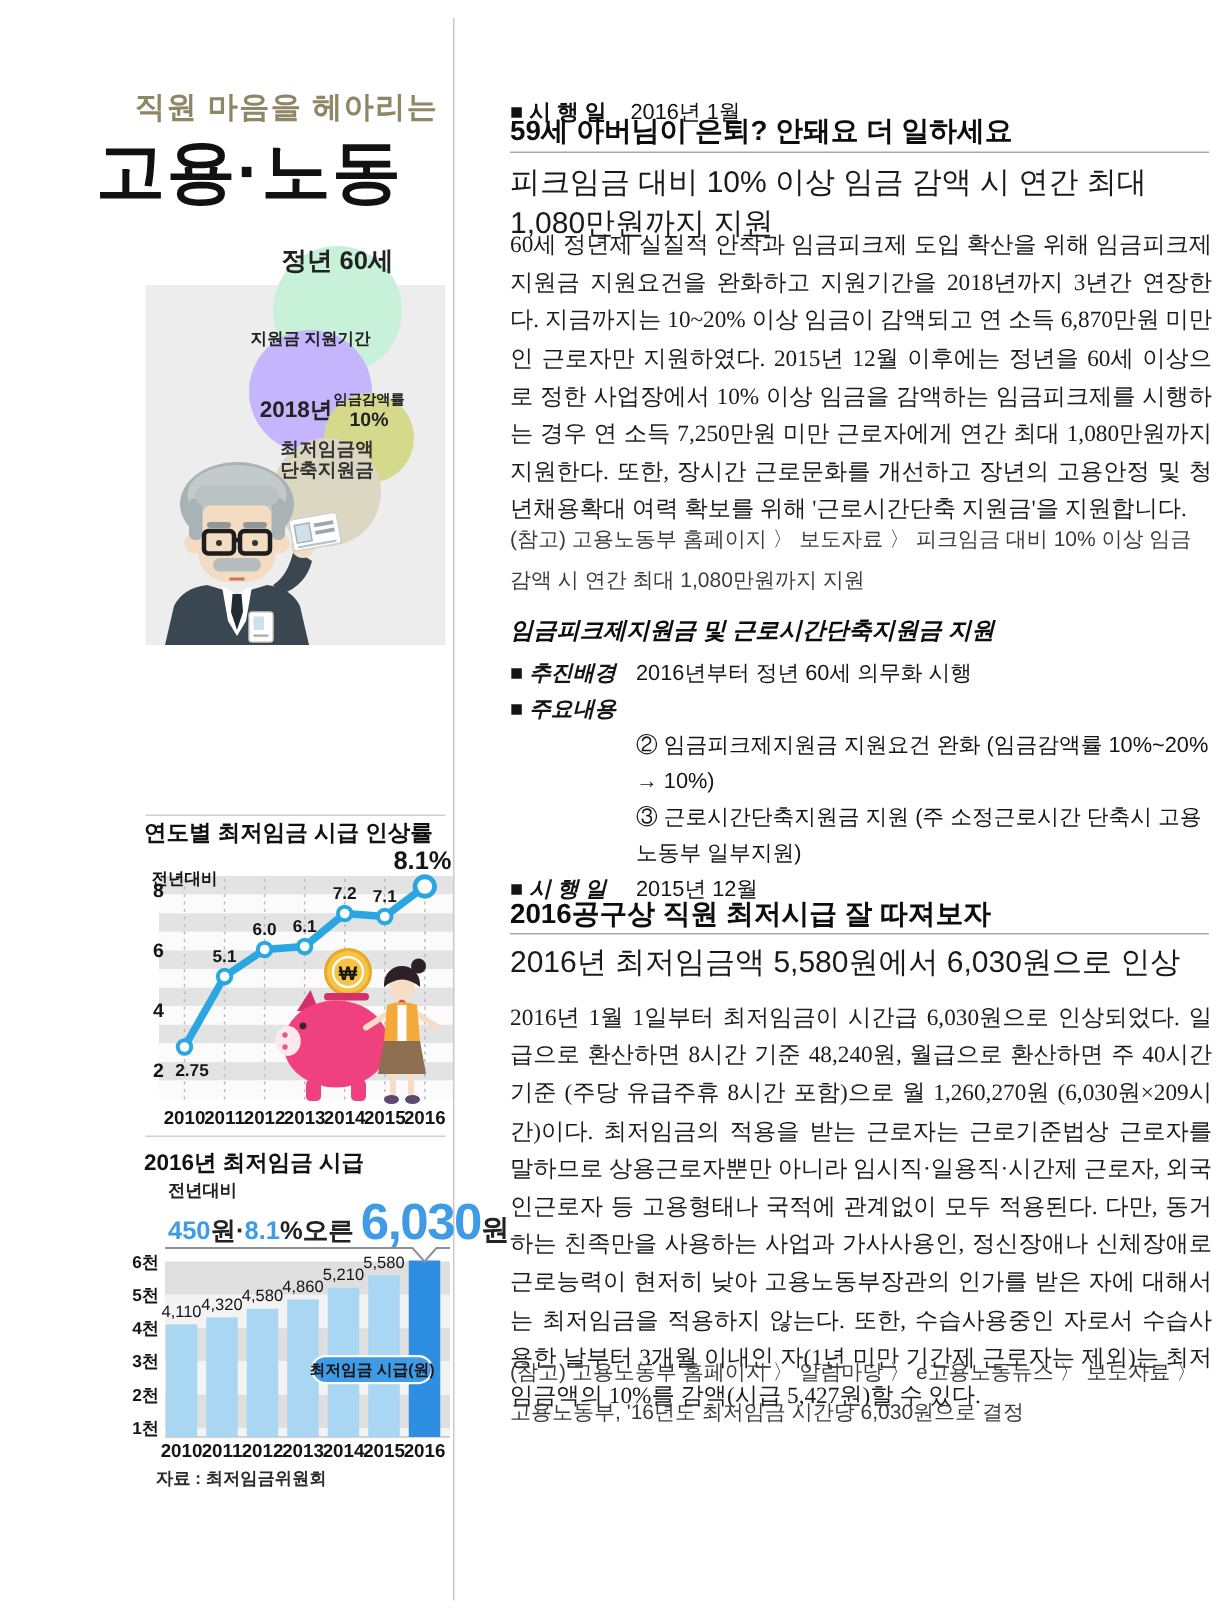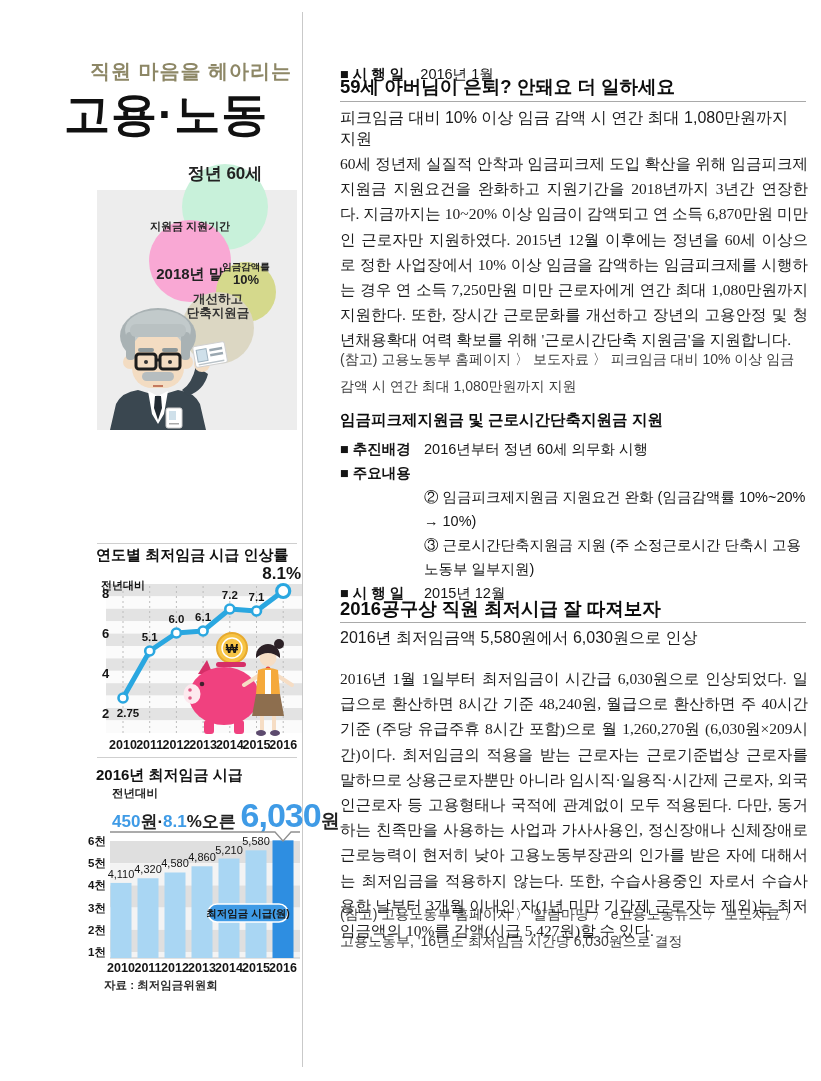--- a/index.html
+++ b/index.html
@@ -7,21 +7,21 @@
         font-family:"Liberation Sans",sans-serif;color:#151515;}
   .abs{position:absolute;}
   
   .tagline{left:90px;top:58px;font-size:20px;letter-spacing:1px;color:#8d8766;font-weight:600;}
   .main-title{left:64px;top:84px;font-size:46px;font-weight:bold;color:#111;letter-spacing:1px;}
   
   .info-panel{left:97px;top:190px;width:200px;height:240px;background:#ededed;}
   .circle{border-radius:50%;display:flex;flex-direction:column;align-items:center;justify-content:flex-start;
           text-align:center;line-height:1.15;color:#222;}
   .c-mint{left:182px;top:164px;width:86px;height:86px;background:#c8f1da;}
-  .c-teal{left:149px;top:220px;width:82px;height:82px;background:#f9a8d4;}
+  .c-teal{left:166px;top:220px;width:82px;height:82px;background:#c4b5fd;}
   .c-olive{left:216px;top:262px;width:60px;height:60px;background:#d5d98c;}
   .c-tan{left:182px;top:292px;width:72px;height:72px;background:#dcd7c3;}
   .cl-big{font-size:17px;font-weight:600;}
   .cl-s1{font-size:11px;font-weight:bold;}
   .cl-s2{font-size:15px;font-weight:bold;margin-top:32px;}
   .cl-t1{font-size:9.5px;font-weight:bold;}
   .cl-t2{font-size:13px;font-weight:bold;}
   .cl-u{font-size:12.5px;font-weight:bold;color:#333;}
   
   .sep{height:1px;background:#cfcfcf;}
@@ -36,27 +36,27 @@
   .hp-dark{color:#222;font-weight:bold;font-size:17px;}
   .hp-big{color:#3f9be6;font-weight:bold;font-size:34px;letter-spacing:-1px;}
   .hp-bigsfx{color:#222;font-weight:bold;font-size:19px;}
   .bc-source{font-size:11.5px;font-weight:bold;color:#2b2b2b;}
   svg text{font-family:"Liberation Sans",sans-serif;fill:#151515;}
   
   .sched{font-size:14.5px;color:#111;margin-top:16px;}
   .sched b{font-weight:bold;margin-right:16px;}
   .headline{font-size:18.5px;font-weight:bold;color:#0d0d0d;}
   .hrule{height:1px;background:#a9a9a9;}
-  .subtitle{font-size:16px;color:#1a1a1a;}
+  .subtitle{font-size:20px;color:#1a1a1a;}
   .body-text{font-family:"Liberation Serif",serif;font-size:15.5px;line-height:25.2px;
              text-align:justify;color:#1c1c1c;}
   .refnote{font-size:14px;line-height:27px;color:#3c3c3c;}
-  .notice-title{font-size:15.5px;font-weight:bold;color:#0d0d0d;}
+  .notice-title{font-size:15.5px;font-weight:bold;color:#0d0d0d;font-style:italic;}
   .notice-row{display:flex;font-size:14.5px;line-height:24px;color:#141414;}
-  .notice-label{width:84px;font-weight:bold;flex:0 0 84px;}
+  .notice-label{width:84px;font-weight:bold;flex:0 0 84px;font-style:italic;}
   .notice-text{flex:1;}
 </style>
 </head>
 <body>
 
 <div class="page">
 
   <div class="abs vdivider"></div>
 
   <div class="abs main-title">고용·노동</div>
@@ -69,21 +69,21 @@
   </div>
   <div class="abs circle c-teal">
     <span class="cl-s1">지원금 지원기간</span>
     <span class="cl-s2">2018년 말</span>
   </div>
   <div class="abs circle c-olive">
     <span class="cl-t1">임금감액률</span>
     <span class="cl-t2">10%</span>
   </div>
   <div class="abs circle c-tan">
-    <span class="cl-u">개선하고</span>
+    <span class="cl-u">최저임금액</span>
     <span class="cl-u">단축지원금</span>
   </div>
 
   <svg class="abs" style="left:92px;top:304px;" width="150" height="126" viewBox="0 0 150 126">
     <ellipse cx="66" cy="32" rx="38" ry="28" fill="#a9b2b4"></ellipse>
     <ellipse cx="66" cy="26" rx="33" ry="20" fill="#c2cacb"></ellipse>
     <circle cx="38" cy="58" r="7" fill="#f3dcc2"></circle>
     <circle cx="94" cy="58" r="7" fill="#f3dcc2"></circle>
     <rect x="40" y="28" width="52" height="56" rx="20" fill="#f3dcc2"></rect>
     <rect x="34" y="28" width="9" height="28" rx="4" fill="#a9b2b4"></rect>

